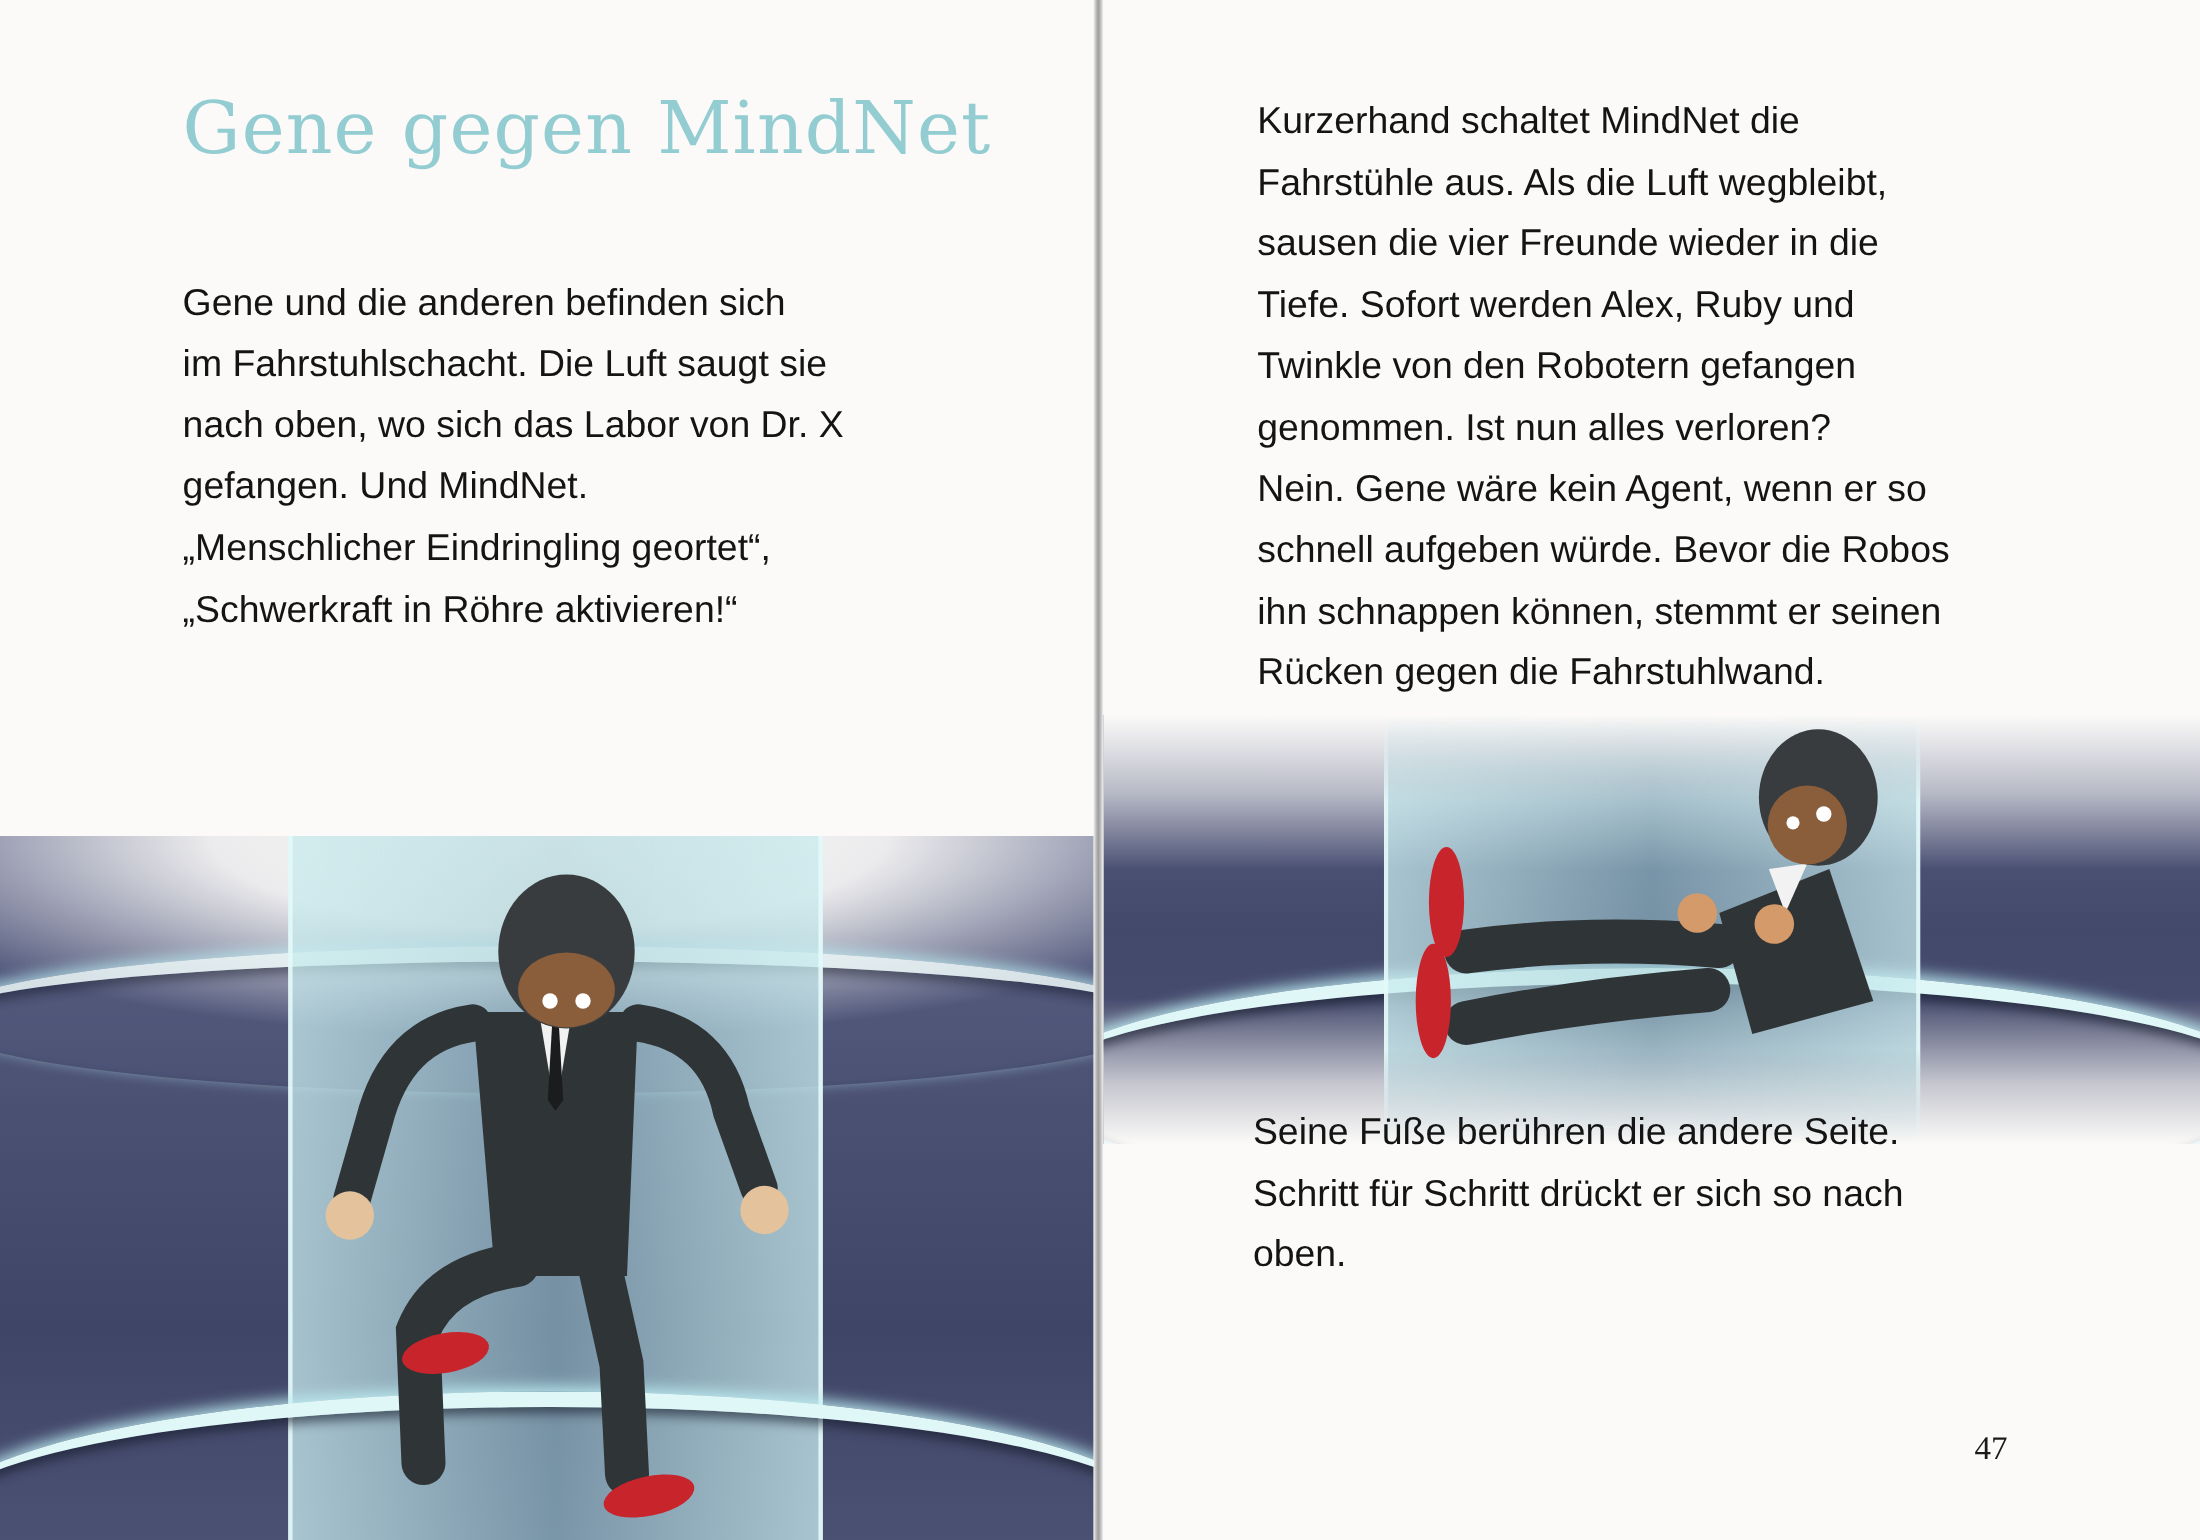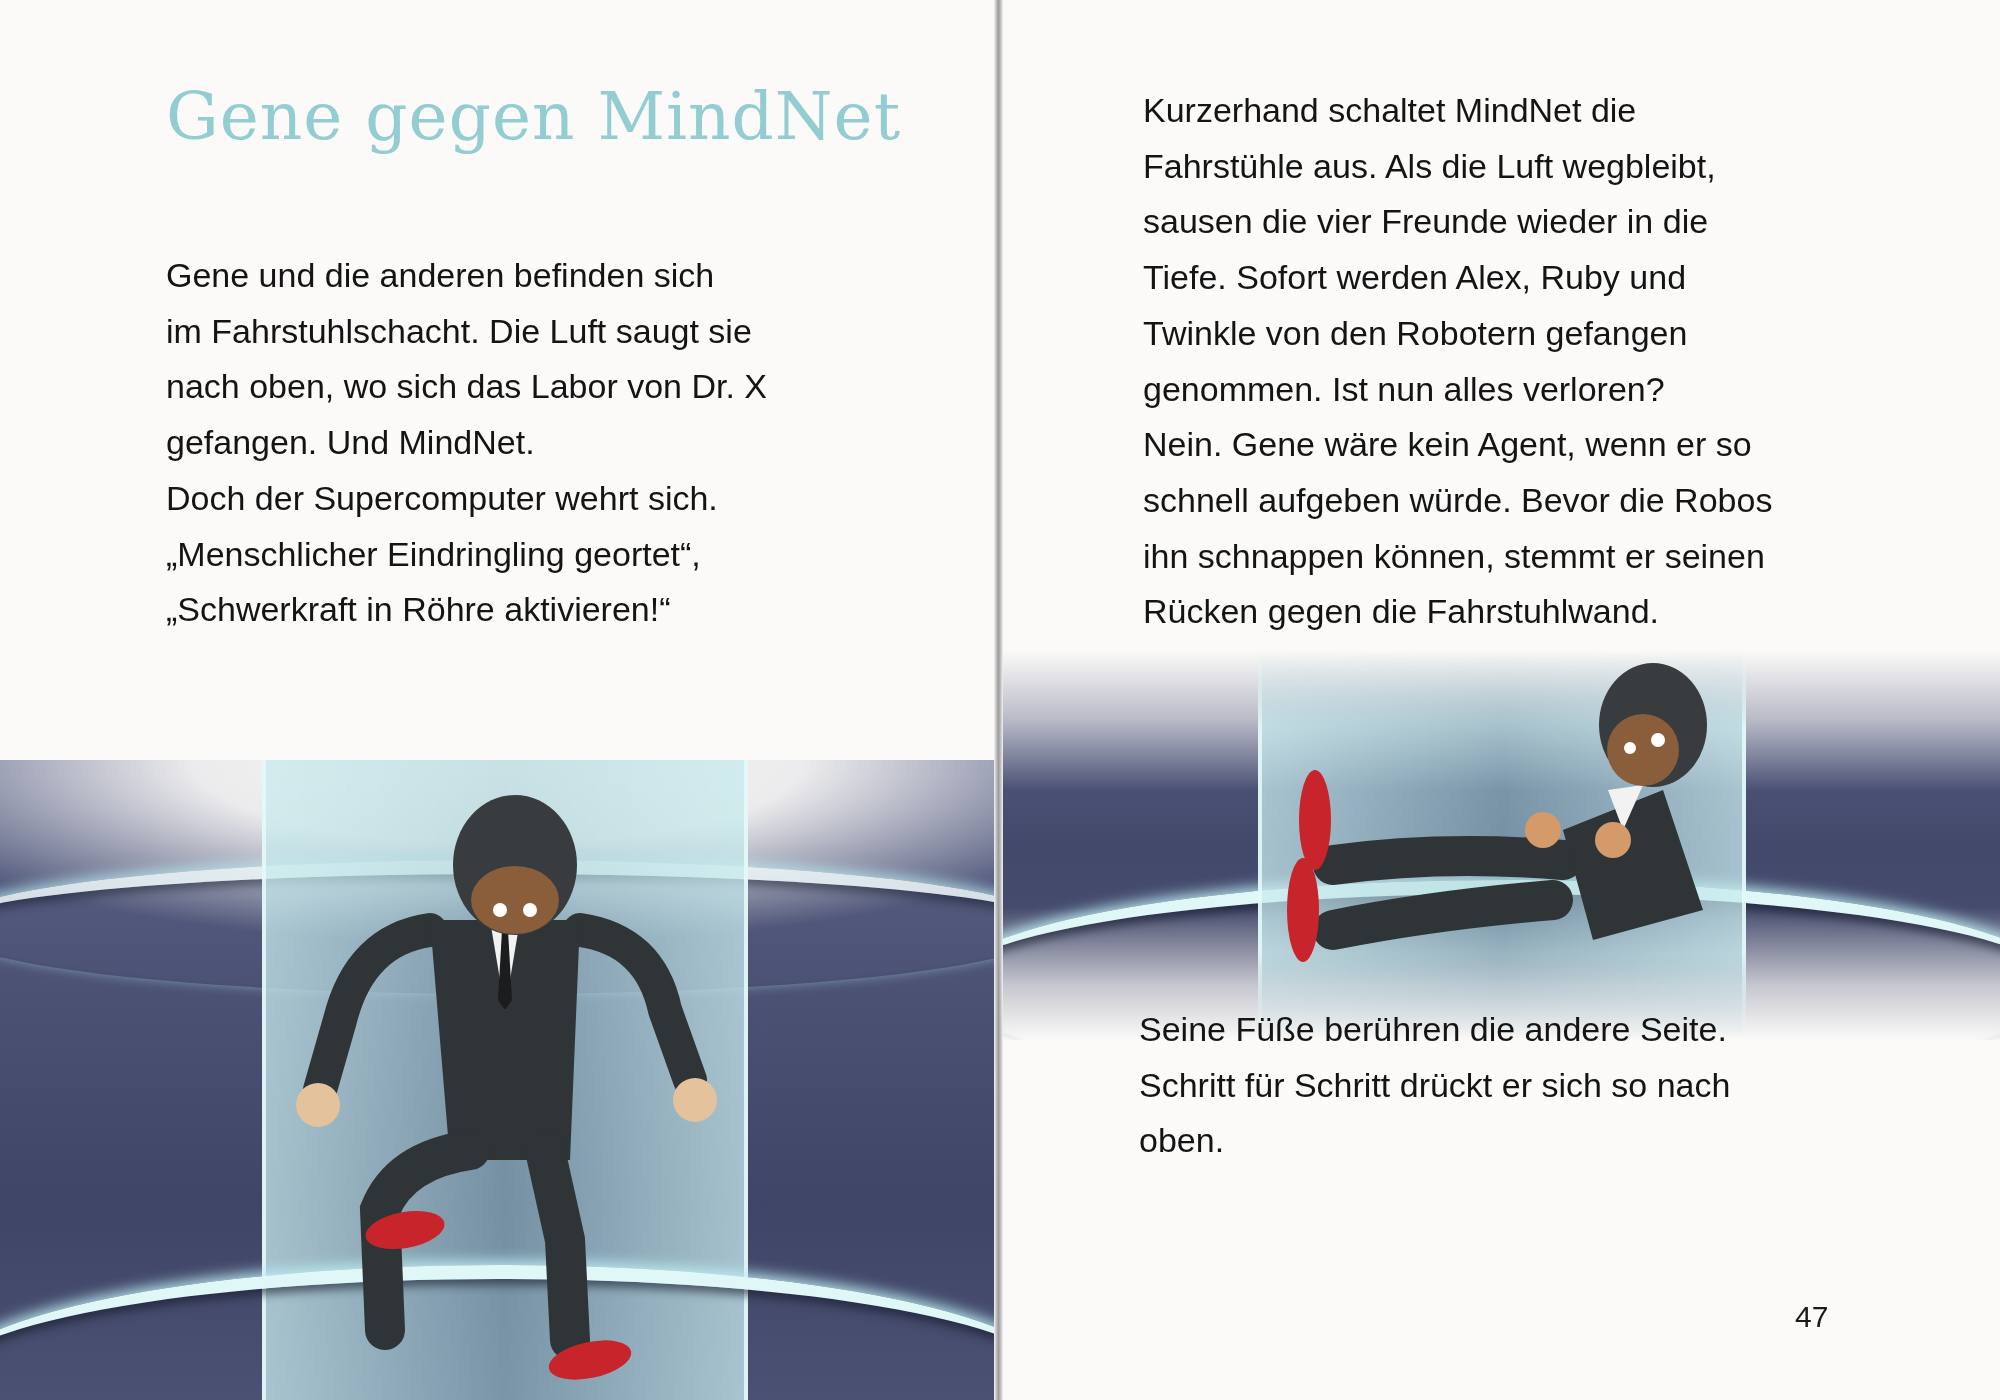--- a/index.html
+++ b/index.html
@@ -25,21 +25,21 @@
     position:absolute; margin:0;
     font-family:"Liberation Sans","DejaVu Sans",sans-serif;
     font-size:34px; line-height:55.7px; color:#141414;
   }
   .text-block .line { display:block; white-space:nowrap; }
   .left-text { left:166px; top:248px; }
   .right-text-top { left:140px; top:83px; }
   .right-text-bottom { left:136px; top:1002px; }
   .page-number {
     position:absolute; left:792px; top:1300px;
-    font-family:Liberation Sans, sans-serif; font-size:30px; color:#1a1a1a;
+    font-family:Liberation Serif, serif; font-size:30px; color:#1a1a1a;
   }
 
   
   .illus { position:absolute; overflow:hidden; }
   .illus-left { left:0; top:760px; width:997px; height:640px; }
   .illus-right { left:0; top:650px; width:997px; height:390px; }
   .wall {
     position:absolute; inset:0;
     background:
       radial-gradient(ellipse 140% 60% at 50% 0%, rgba(251,250,248,1) 0%, rgba(251,250,248,0.9) 22%, rgba(251,250,248,0) 48%),
@@ -75,21 +75,20 @@
 <body>
 
 <div class="page page-left">
   <h1 class="title">Gene gegen MindNet</h1>
 
   <p class="text-block left-text">
     <span class="line">Gene und die anderen befinden sich</span>
     <span class="line">im Fahrstuhlschacht. Die Luft saugt sie</span>
     <span class="line">nach oben, wo sich das Labor von Dr. X</span>
     <span class="line">gefangen. Und MindNet.</span>
-    <span class="line">Doch der Supercomputer wehrt sich.</span>
     <span class="line">„Menschlicher Eindringling geortet“,</span>
     <span class="line">„Schwerkraft in Röhre aktivieren!“</span>
   </p>
 
   <div class="illus illus-left">
     <div class="wall"></div>
     <div class="ring ring-top"></div>
     <div class="tube"></div>
     <div class="ring ring-bottom"></div>
     <svg class="figure-svg" width="997" height="640" viewBox="0 0 997 640">

